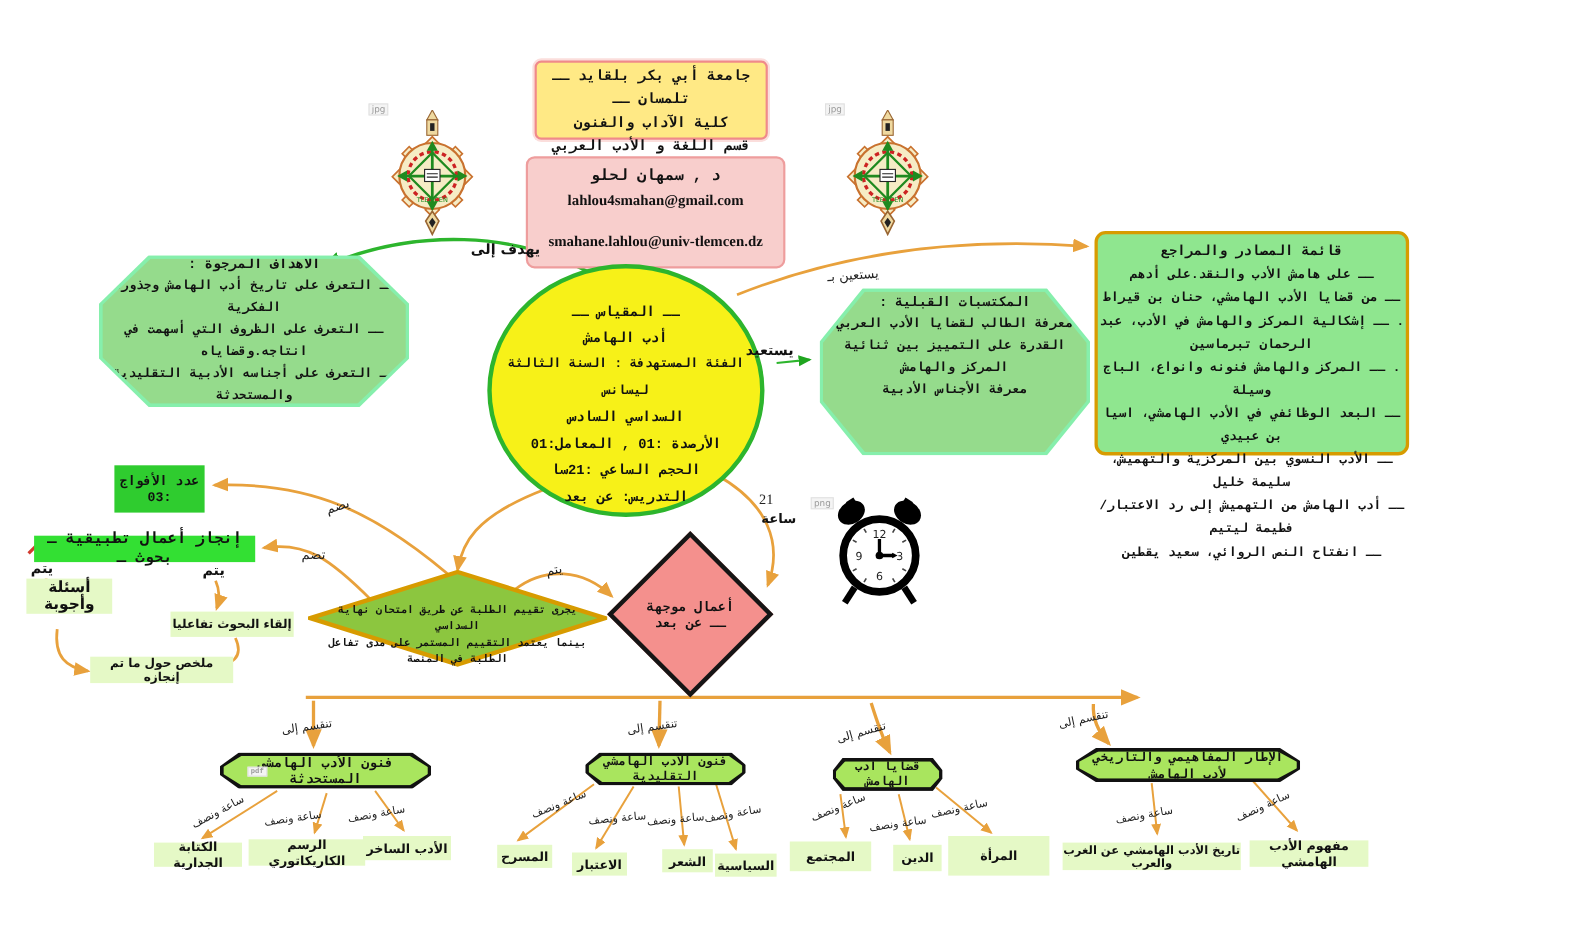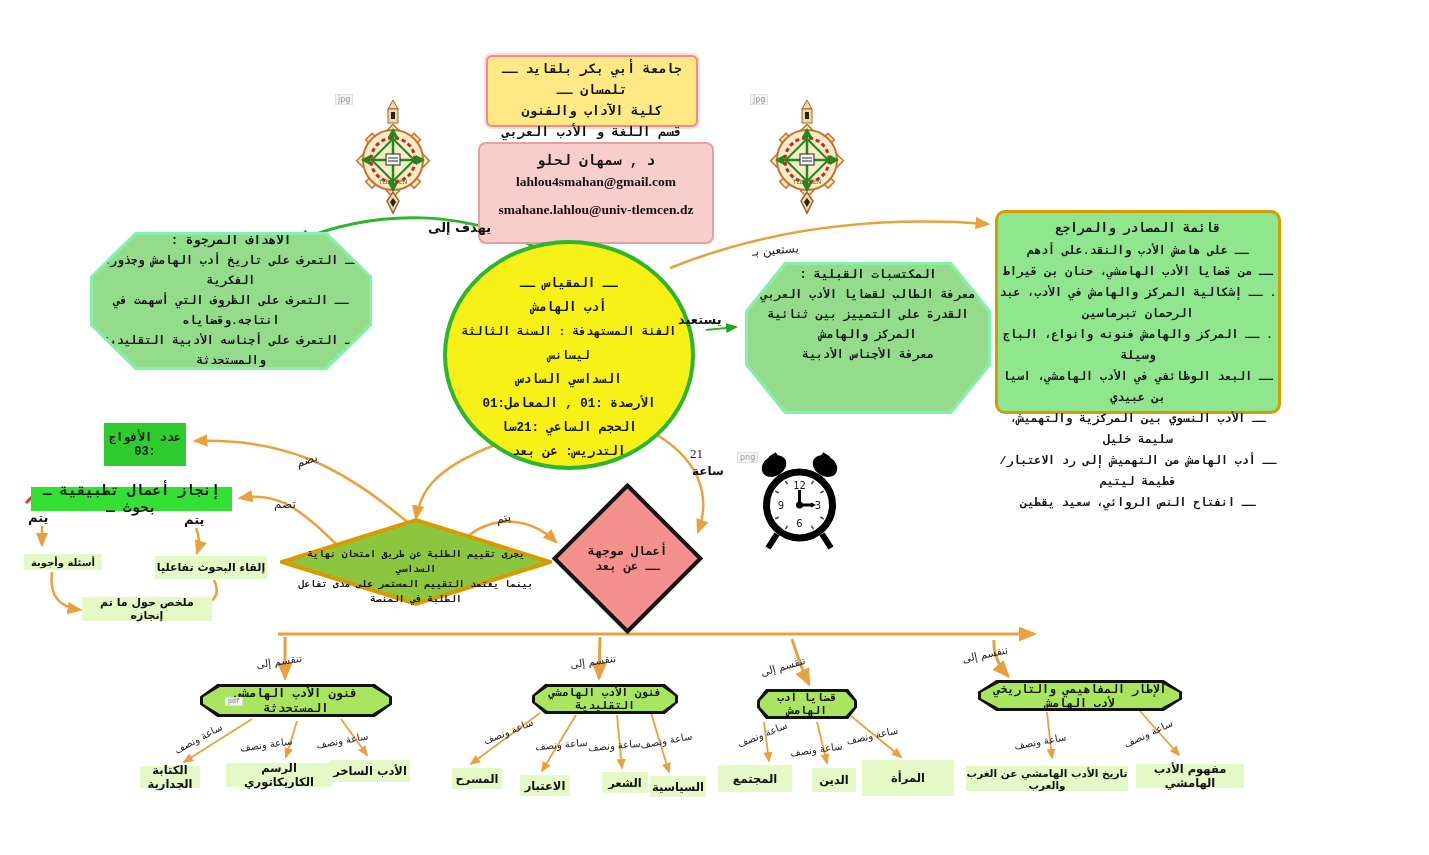--- a/index.html
+++ b/index.html
@@ -94,21 +94,21 @@
               box-shadow:0 0 0 2px #FBDEDC;border-radius:6px;font-size:13px;line-height:21px;padding-top:2px;">
     <div>جامعة أبي بكر  بلقايد ــ تلمسان  ــ</div>
     <div>كلية  الآداب والفنون</div>
     <div>قسم اللغة و الأدب العربي</div>
   </div>
 
   <div class="abox ar" style="left:478px;top:142px;width:232px;height:90px;background:#F8CECC;border:2px solid #EE9D9D;
               border-radius:8px;font-size:13px;padding-top:8px;">
     <div class="b" style="font-size:14px;">د , سمهان لحلو</div>
     <div style="direction:ltr;font-family:'Liberation Serif',serif;font-weight:bold;font-size:13.5px;margin-top:5px;">lahlou4smahan@gmail.com</div>
-    <div style="direction:ltr;font-family:'Liberation Serif',serif;font-weight:bold;font-size:13.5px;margin-top:12px;">smahane.lahlou@univ-tlemcen.dz</div>
+    <div style="direction:ltr;font-family:'Liberation Serif',serif;font-weight:bold;font-size:13.5px;margin-top:22px;">smahane.lahlou@univ-tlemcen.dz</div>
   </div>
 
   <div class="tag" style="left:335px;top:94px;">jpg</div>
   <div class="tag" style="left:750px;top:94px;">jpg</div>
 
   <svg class="abox" style="left:353px;top:100px;" width="80" height="115" viewBox="0 0 80 115">
     <g>
       <polygon points="40,0 35,9 45,9" fill="#EFD9A0" stroke="#996633" stroke-width="1"></polygon>
       <rect x="35" y="9" width="10" height="14" fill="#EFD9A0" stroke="#996633" stroke-width="1"></rect>
       <rect x="38" y="12" width="4" height="7" fill="#222"></rect>
@@ -251,21 +251,21 @@
     </div>
 
   <div class="abox ar b" style="left:31px;top:487px;width:201px;height:24px;background:#33E033;font-size:14px;
               display:flex;align-items:center;justify-content:center;">
       <span>إنجاز أعمال تطبيقية ـ بحوث ـ</span>
     </div>
 
   <div class="hand b" style="left:28px;top:510px;font-size:13px;color:#111;">يتم</div>
   <div class="hand b" style="left:184px;top:512px;font-size:13px;color:#111;">يتم</div>
 
-  <div class="leaf" style="left:24px;top:554px;width:78px;height:16px;font-size:10px;">
+  <div class="leaf" style="left:24px;top:526px;width:78px;height:32px;font-size:14px;">
       <span>أسئلة وأجوبة</span>
     </div>
   <div class="leaf" style="left:155px;top:556px;width:112px;height:23px;font-size:11px;">
       <span>إلقاء البحوث تفاعليا</span>
     </div>
   <div class="leaf" style="left:82px;top:597px;width:130px;height:24px;font-size:11px;">
       <span>ملخص حول ما تم إنجازه</span>
     </div>
 
   <div class="abox" style="left:280px;top:517px;width:272px;height:90px;">
@@ -346,21 +346,21 @@
   <div class="hand" style="left:482px;top:726px;transform:rotate(-22deg);">ساعة ونصف</div>
   <div class="hand" style="left:535px;top:739px;transform:rotate(-5deg);">ساعة ونصف</div>
   <div class="hand" style="left:588px;top:740px;transform:rotate(-5deg);">ساعة ونصف</div>
   <div class="hand" style="left:640px;top:735px;transform:rotate(-10deg);">ساعة ونصف</div>
   <div class="hand" style="left:736px;top:729px;transform:rotate(-22deg);">ساعة ونصف</div>
   <div class="hand" style="left:790px;top:744px;transform:rotate(-8deg);">ساعة ونصف</div>
   <div class="hand" style="left:846px;top:730px;transform:rotate(-12deg);">ساعة ونصف</div>
   <div class="hand" style="left:1014px;top:736px;transform:rotate(-10deg);">ساعة ونصف</div>
   <div class="hand" style="left:1122px;top:728px;transform:rotate(-25deg);">ساعة ونصف</div>
 
-  <div class="leaf" style="left:140px;top:766px;width:60px;height:22px;">
+  <div class="leaf" style="left:140px;top:766px;width:80px;height:22px;">
       <span>الكتابة الجدارية</span>
     </div>
   <div class="leaf" style="left:226px;top:763px;width:106px;height:24px;">
       <span>الرسم الكاريكاتوري</span>
     </div>
   <div class="leaf" style="left:330px;top:760px;width:80px;height:22px;">
       <span>الأدب الساخر</span>
     </div>
 
   <div class="leaf" style="left:452px;top:768px;width:50px;height:21px;">

